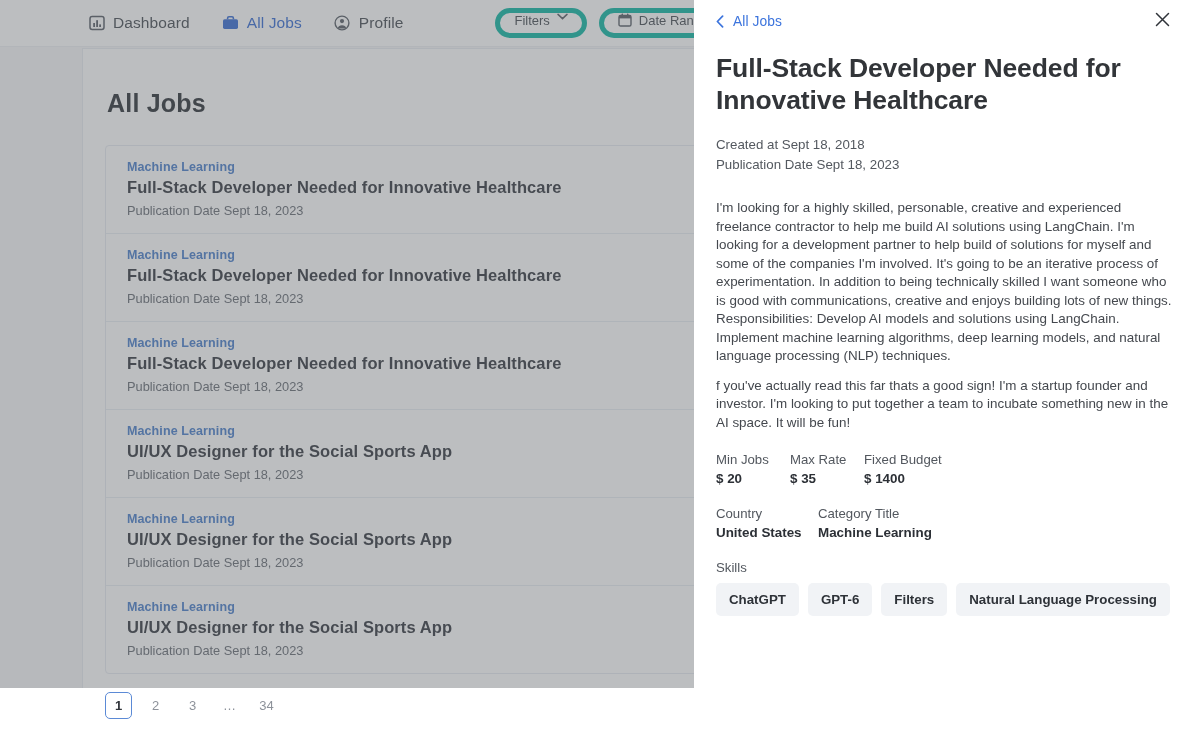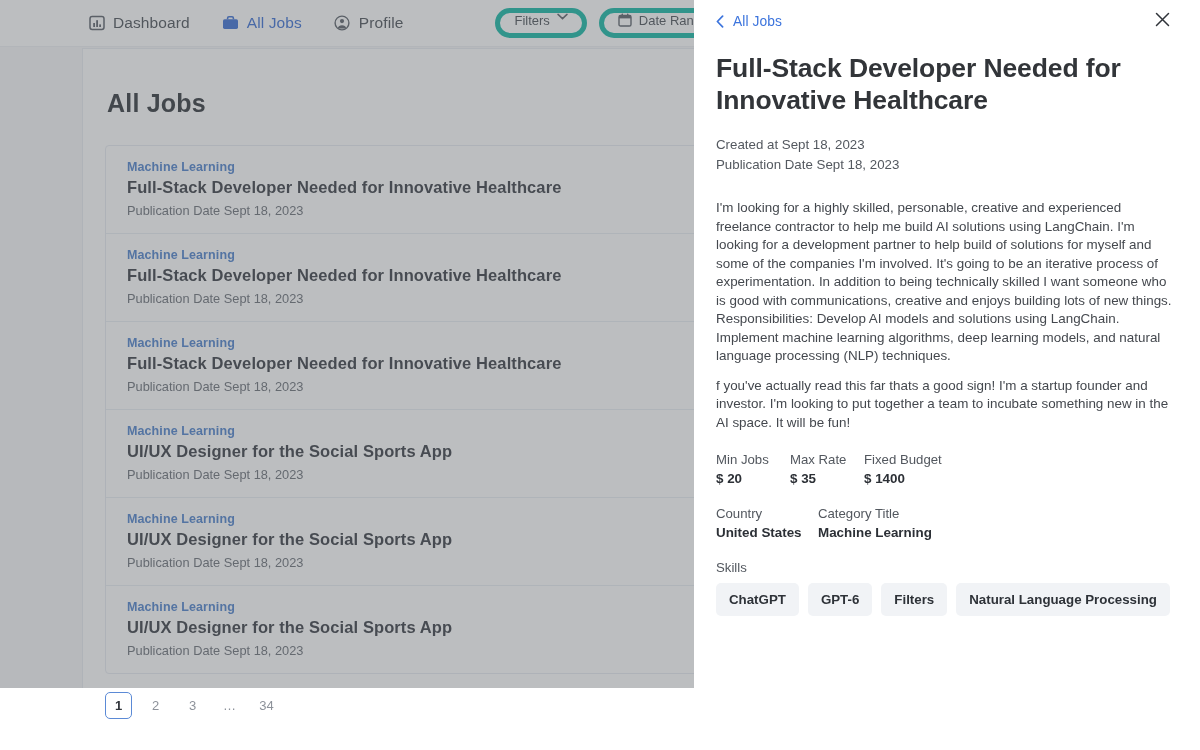--- a/index.html
+++ b/index.html
@@ -265,21 +265,21 @@
           <svg width="15" height="15" viewBox="0 0 15 15">
               <path d="M1.5 1.5 13.5 13.5M13.5 1.5 1.5 13.5" stroke="#30343a" stroke-width="1.5" stroke-linecap="round"></path>
             </svg>
         </span>
       </div>
     </div>
 
     <div class="drawer-title">Full-Stack Developer Needed for Innovative Healthcare</div>
 
     <div class="meta-block">
-      <div class="meta-line">Created at Sept 18, 2023</div>
+      <div class="meta-line">Created at Sept 18, 2018</div>
       <div class="meta-line">Publication Date Sept 18, 2023</div>
     </div>
 
     <div class="desc">
       <p>I'm looking for a highly skilled, personable, creative and experienced freelance contractor to help me build AI solutions using LangChain. I'm looking for a development partner to help build of solutions for myself and some of the companies I'm involved. It's going to be an iterative process of experimentation. In addition to being technically skilled I want someone who is good with communications, creative and enjoys building lots of new things. Responsibilities: Develop AI models and solutions using LangChain. Implement machine learning algorithms, deep learning models, and natural language processing (NLP) techniques.</p>
       <p>f you've actually read this far thats a good sign! I'm a startup founder and investor. I'm looking to put together a team to incubate something new in the AI space. It will be fun!</p>
     </div>
 
     <div class="field-grid">
       <div class="field" style="width:74px">

